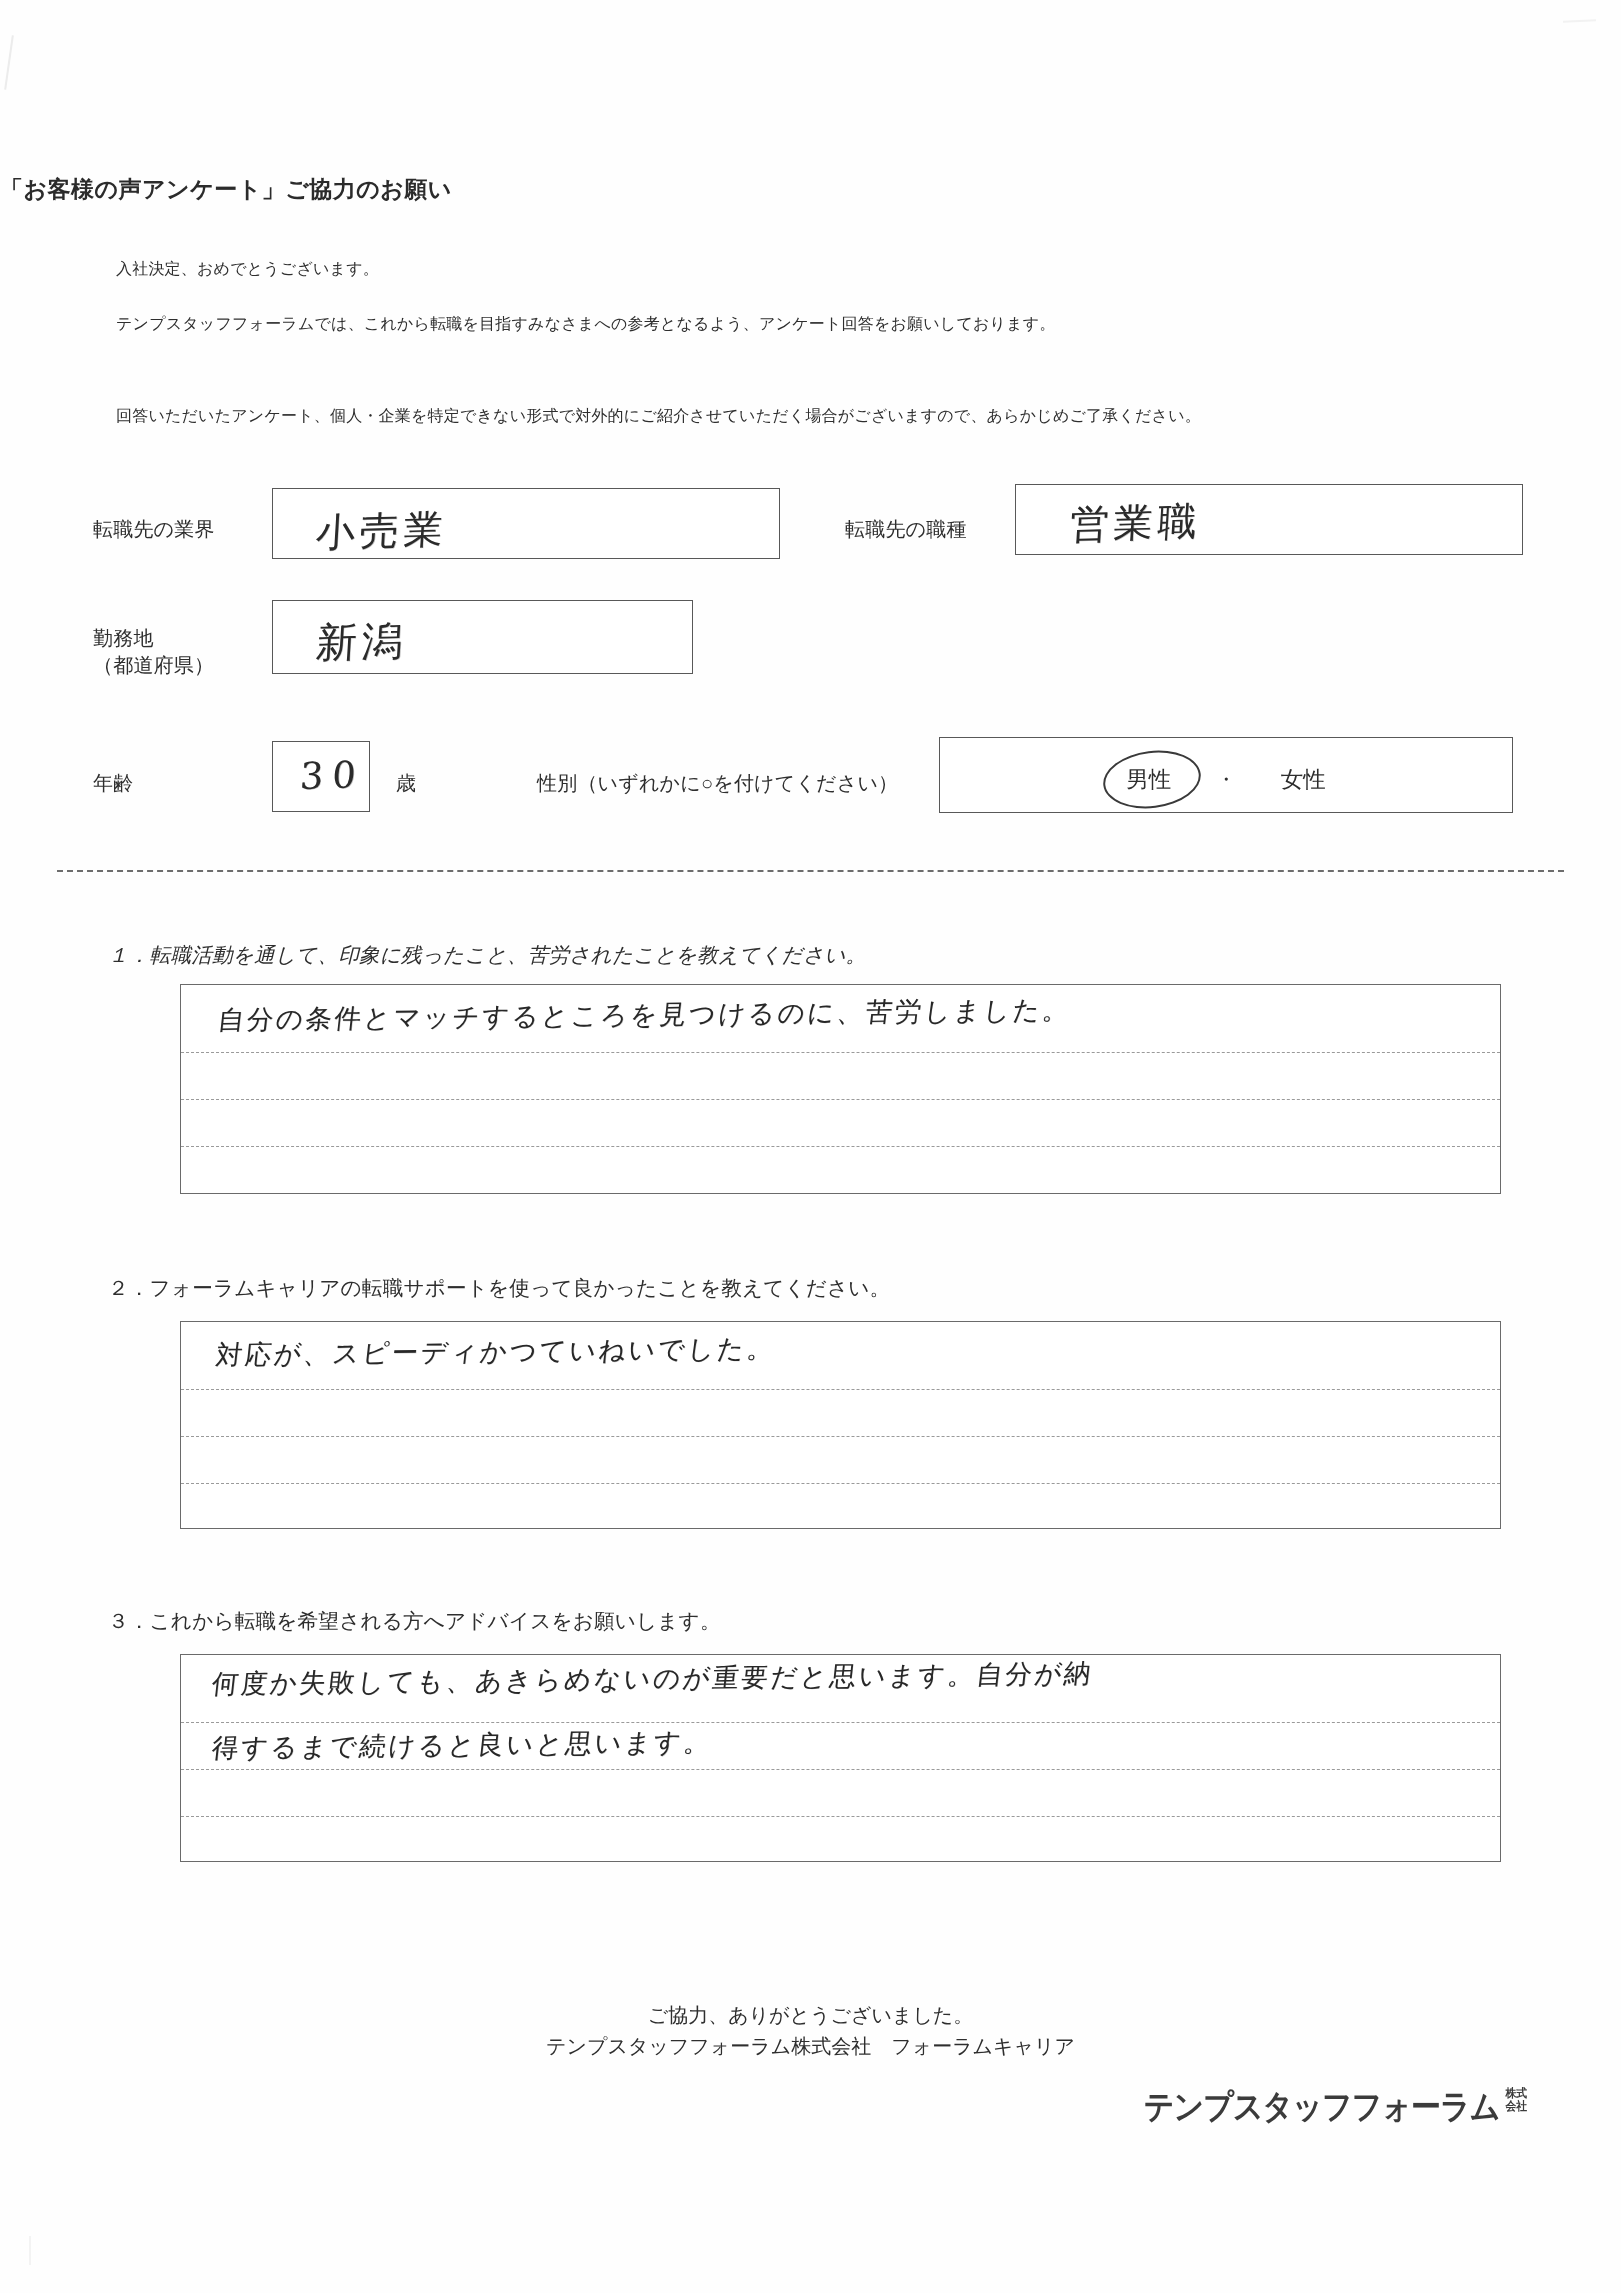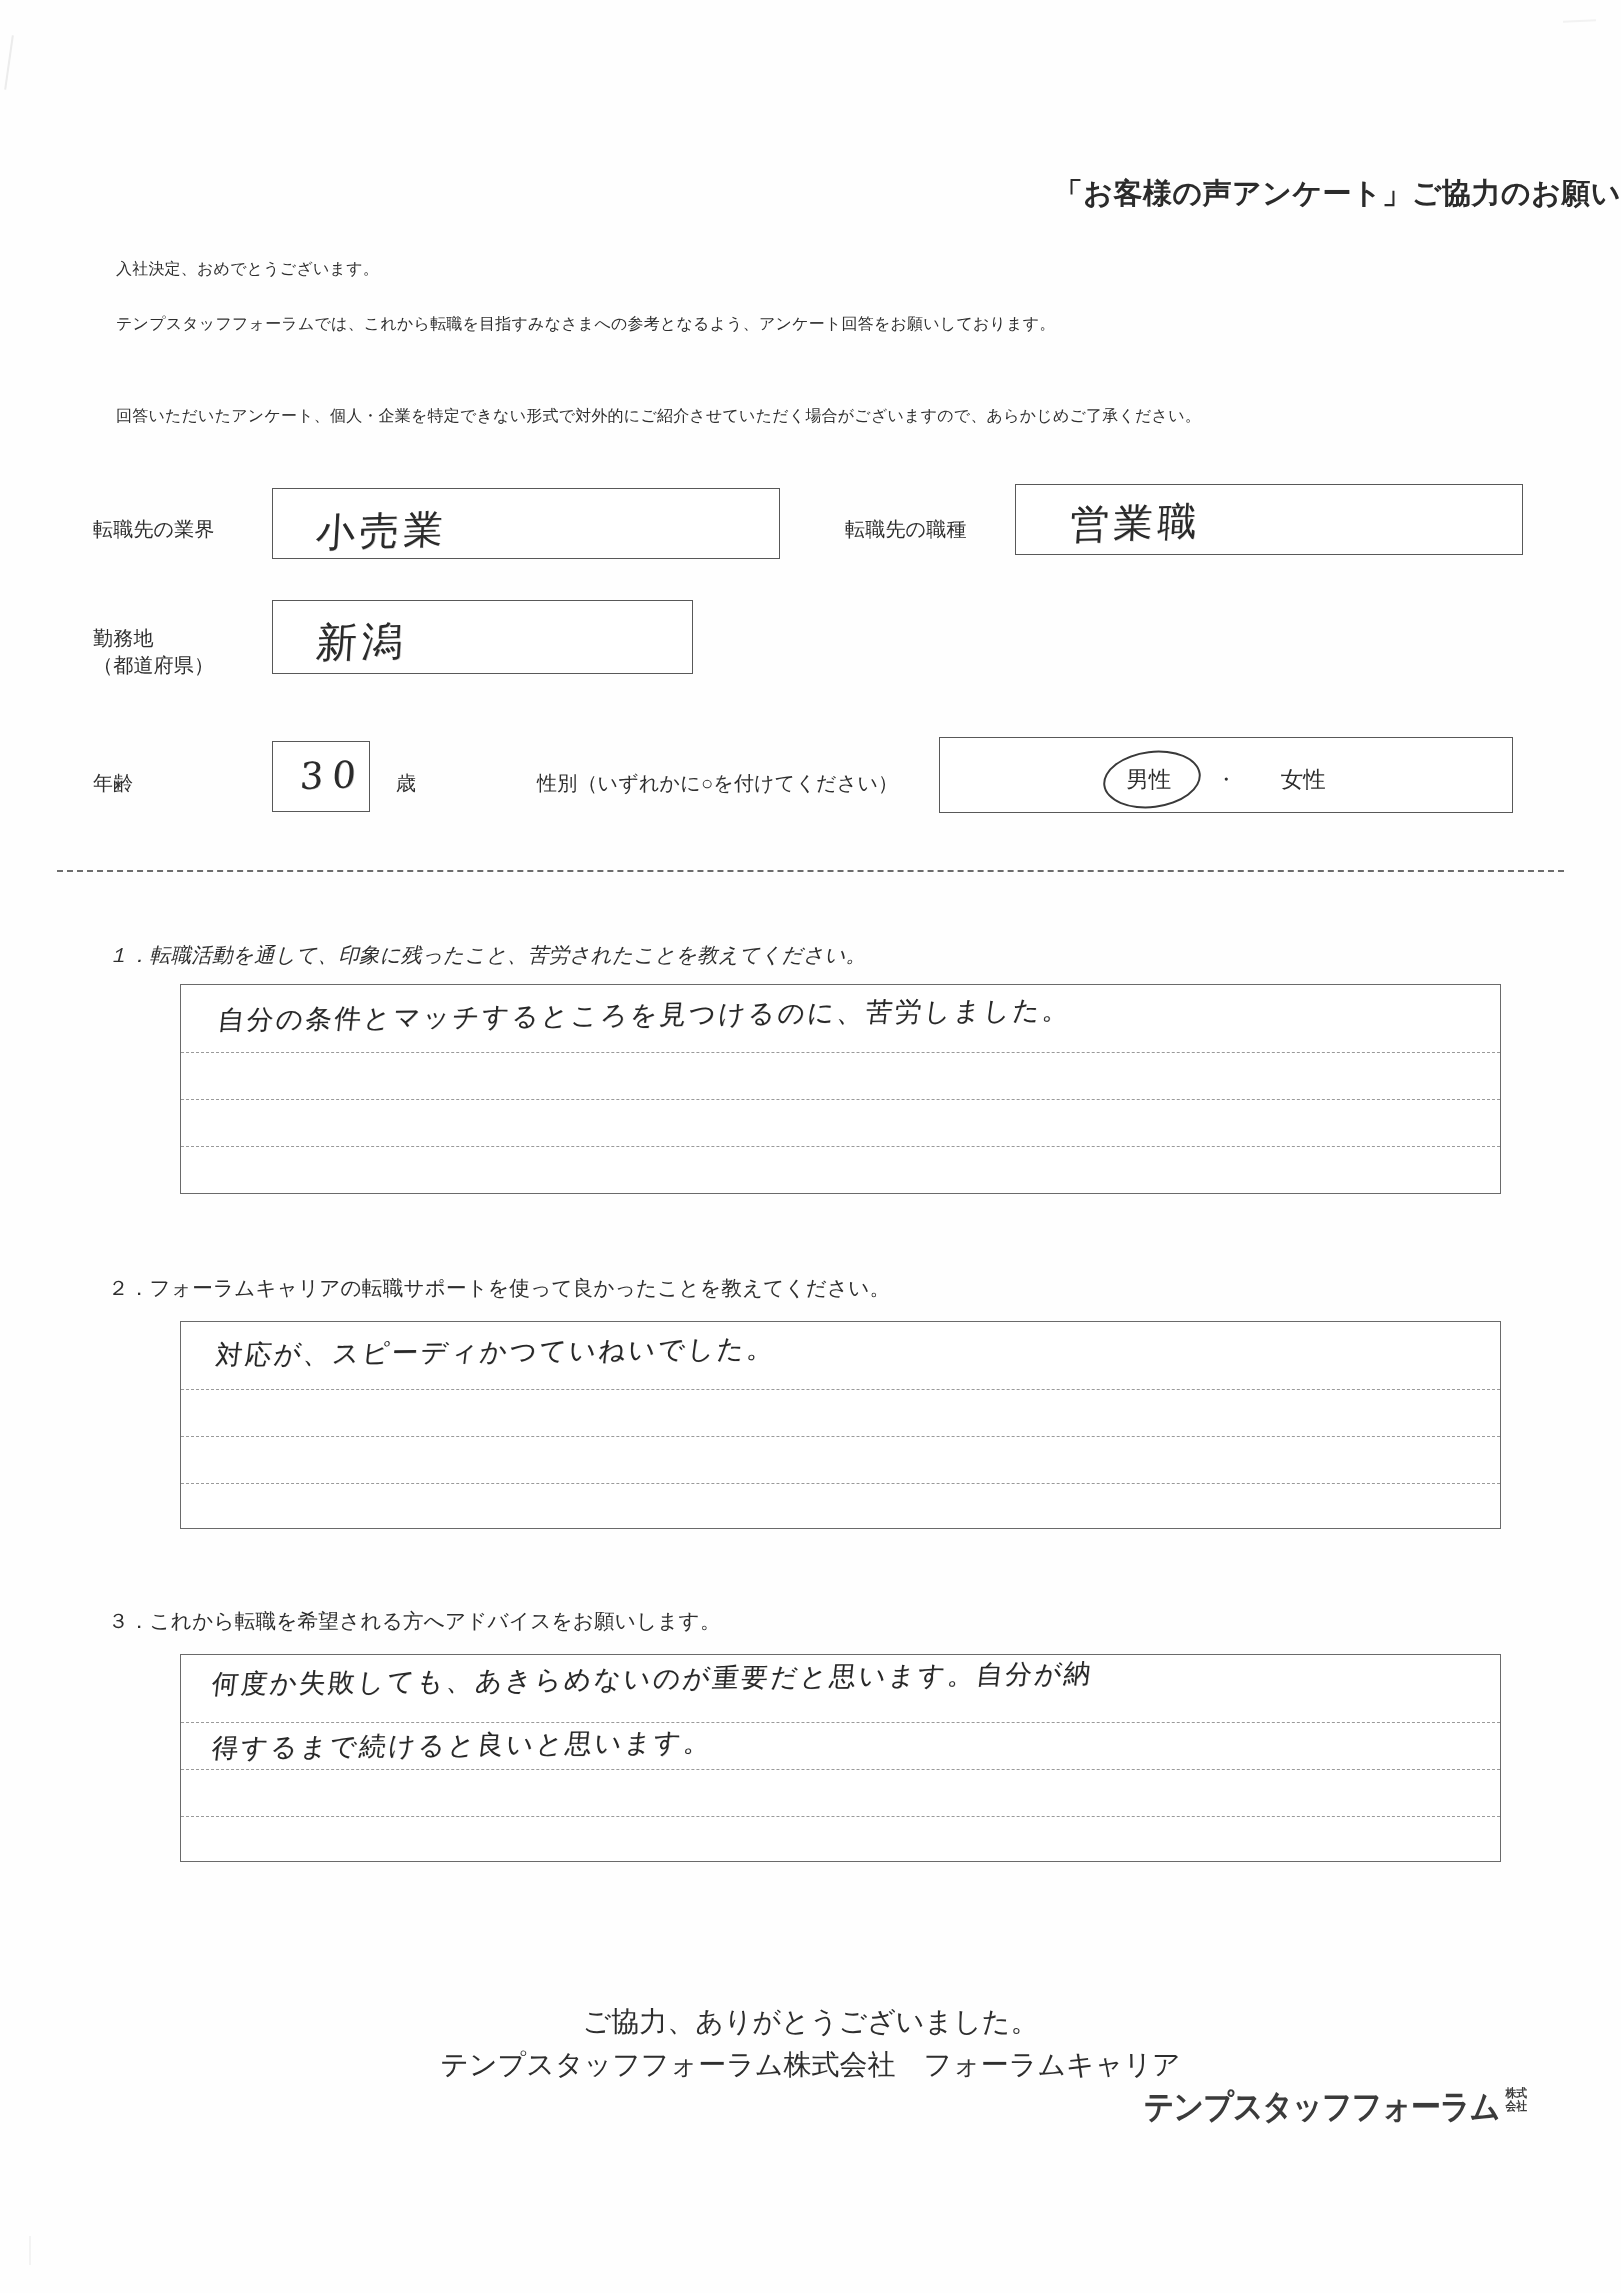--- a/index.html
+++ b/index.html
@@ -24,25 +24,25 @@
   .scan-mark {
     position: absolute;
     background: #dcdcdc;
   }
   .mark-tl { left: 7.8px;  top: 35px;  width: 2px;  height: 55px; transform: rotate(8deg); opacity: .55; }
   .mark-tr { right: 25.5px; top: 19.6px; width: 33px; height: 2px; transform: rotate(-3deg); opacity: .35; }
   .mark-bl { left: 29px; bottom: 29px; width: 2px; height: 29px; opacity: .3; }
 
   .title {
     position: absolute;
-    left: 8px;
+    left: 0;
     right: 0;
     top: 174px;
-    text-align: right;
-    font-size: 29px;
+    text-align: left;
+    font-size: 23px;
     font-weight: bold;
     letter-spacing: 0.5px;
     color: #2b2b2b;
   }
 
   .intro {
     position: absolute;
     left: 116px;
     font-size: 16px;
     line-height: 1.5;
@@ -183,21 +183,21 @@
   .q3-a1    { left: 212px; top: 1666px; }
   .q3-a2    { left: 212px; top: 1730px; }
 
   
   .footer {
     position: absolute;
     left: 0;
     right: 0;
     top: 2000px;
     text-align: center;
-    font-size: 28px;
+    font-size: 20px;
     line-height: 1.55;
     color: #2e2e2e;
   }
   .logo {
     position: absolute;
     right: 94px;
     top: 2084px;
     display: flex;
     align-items: flex-start;
     gap: 5.9px;

